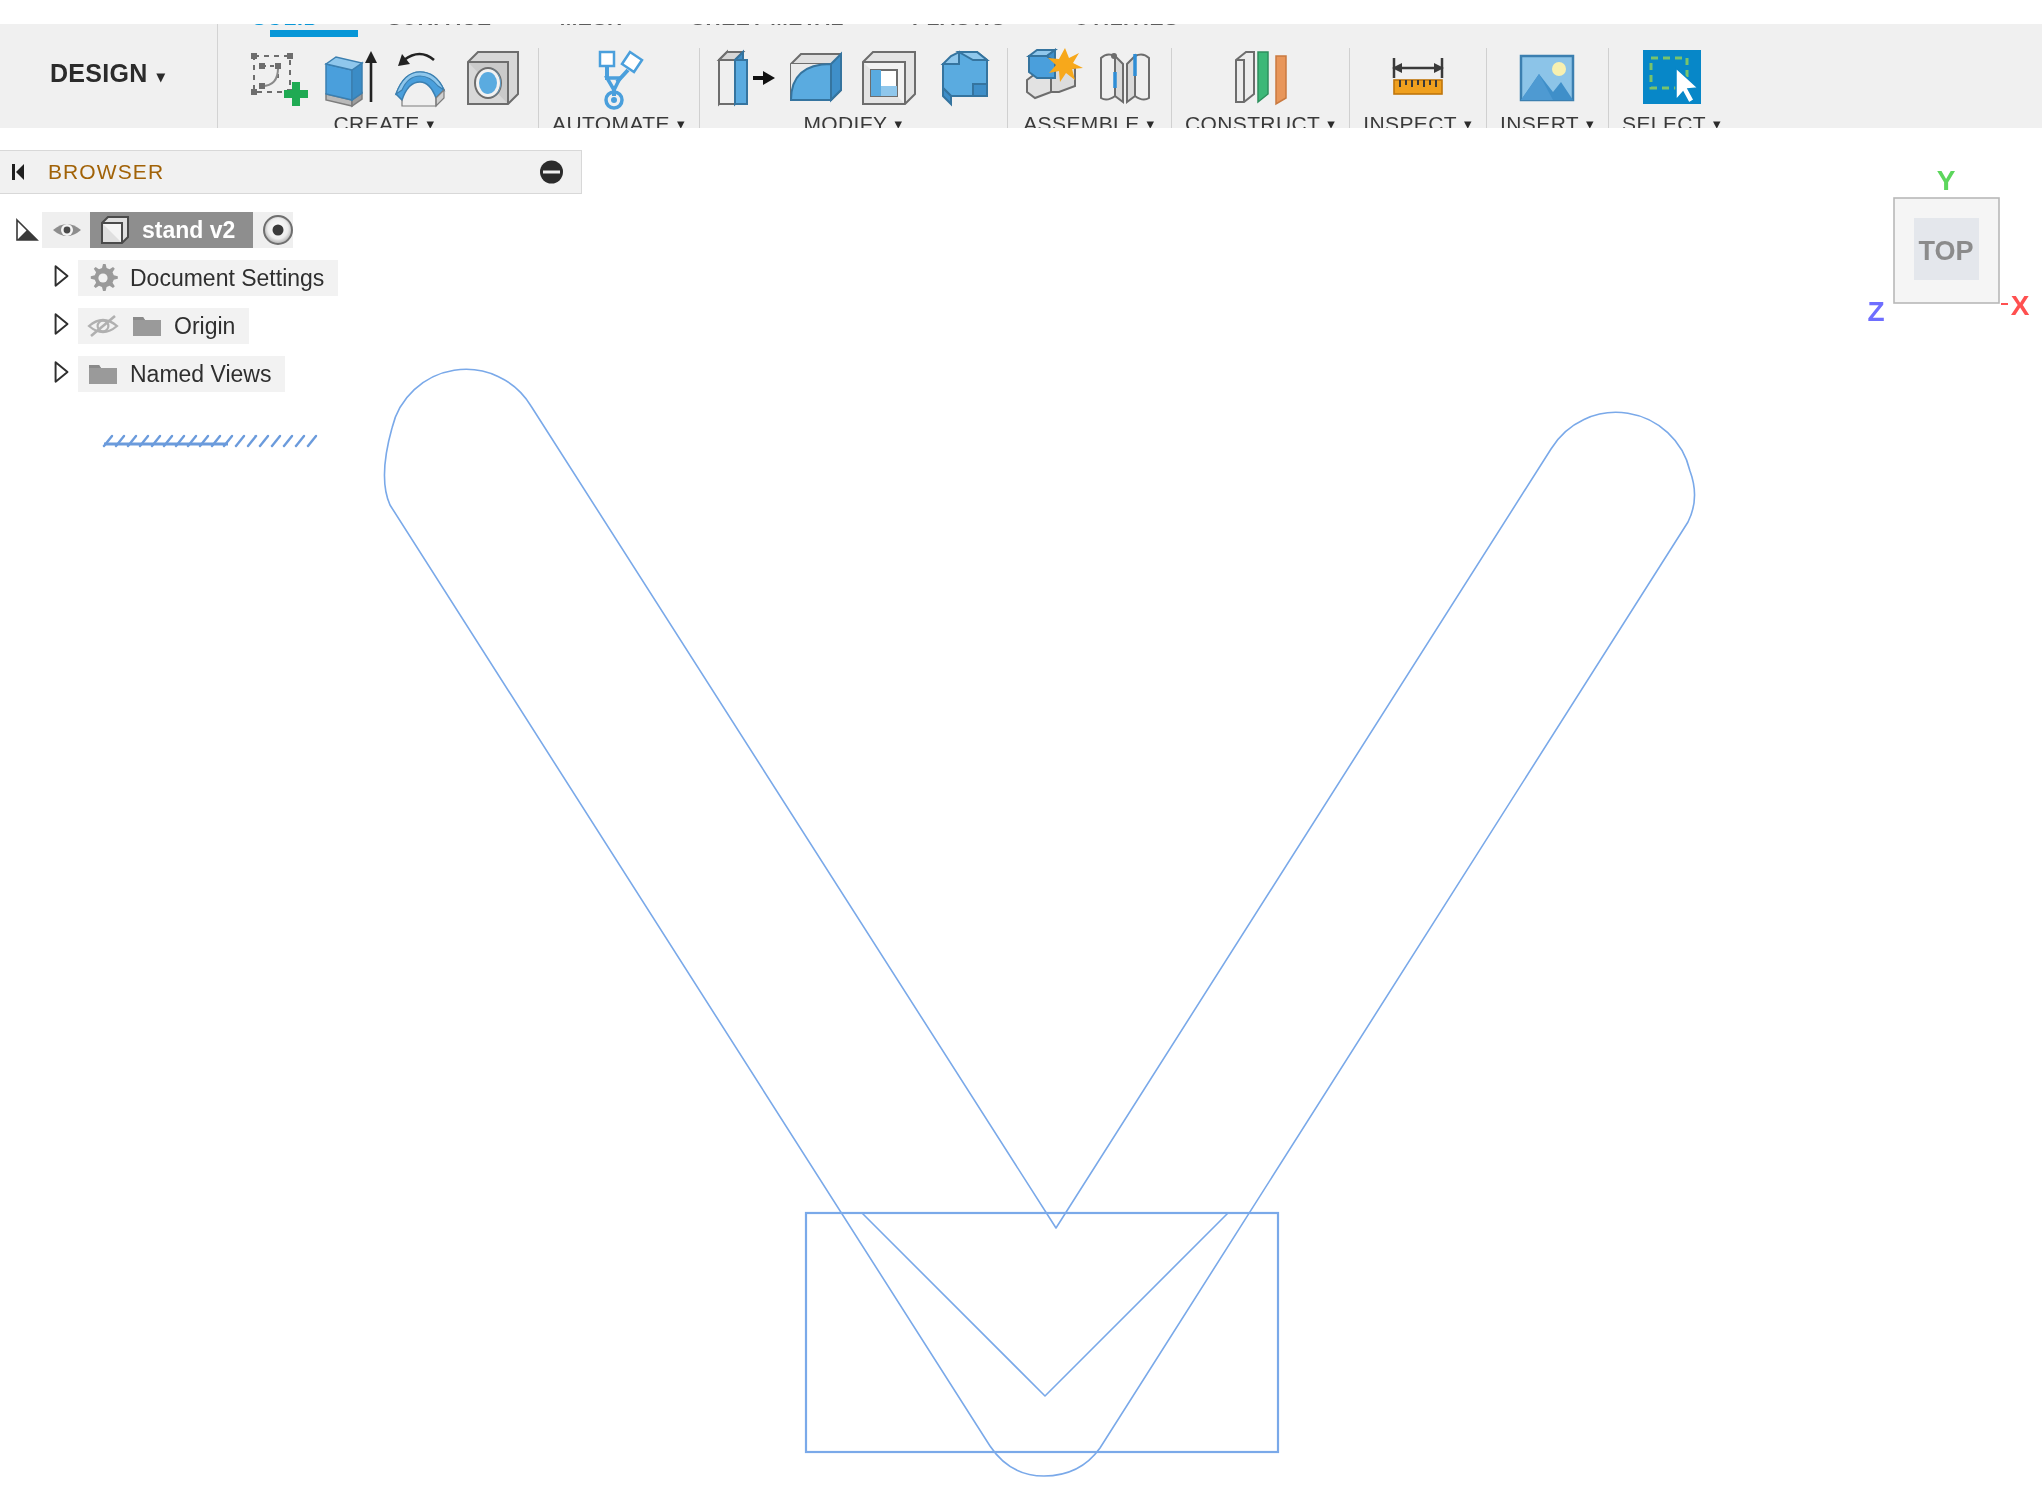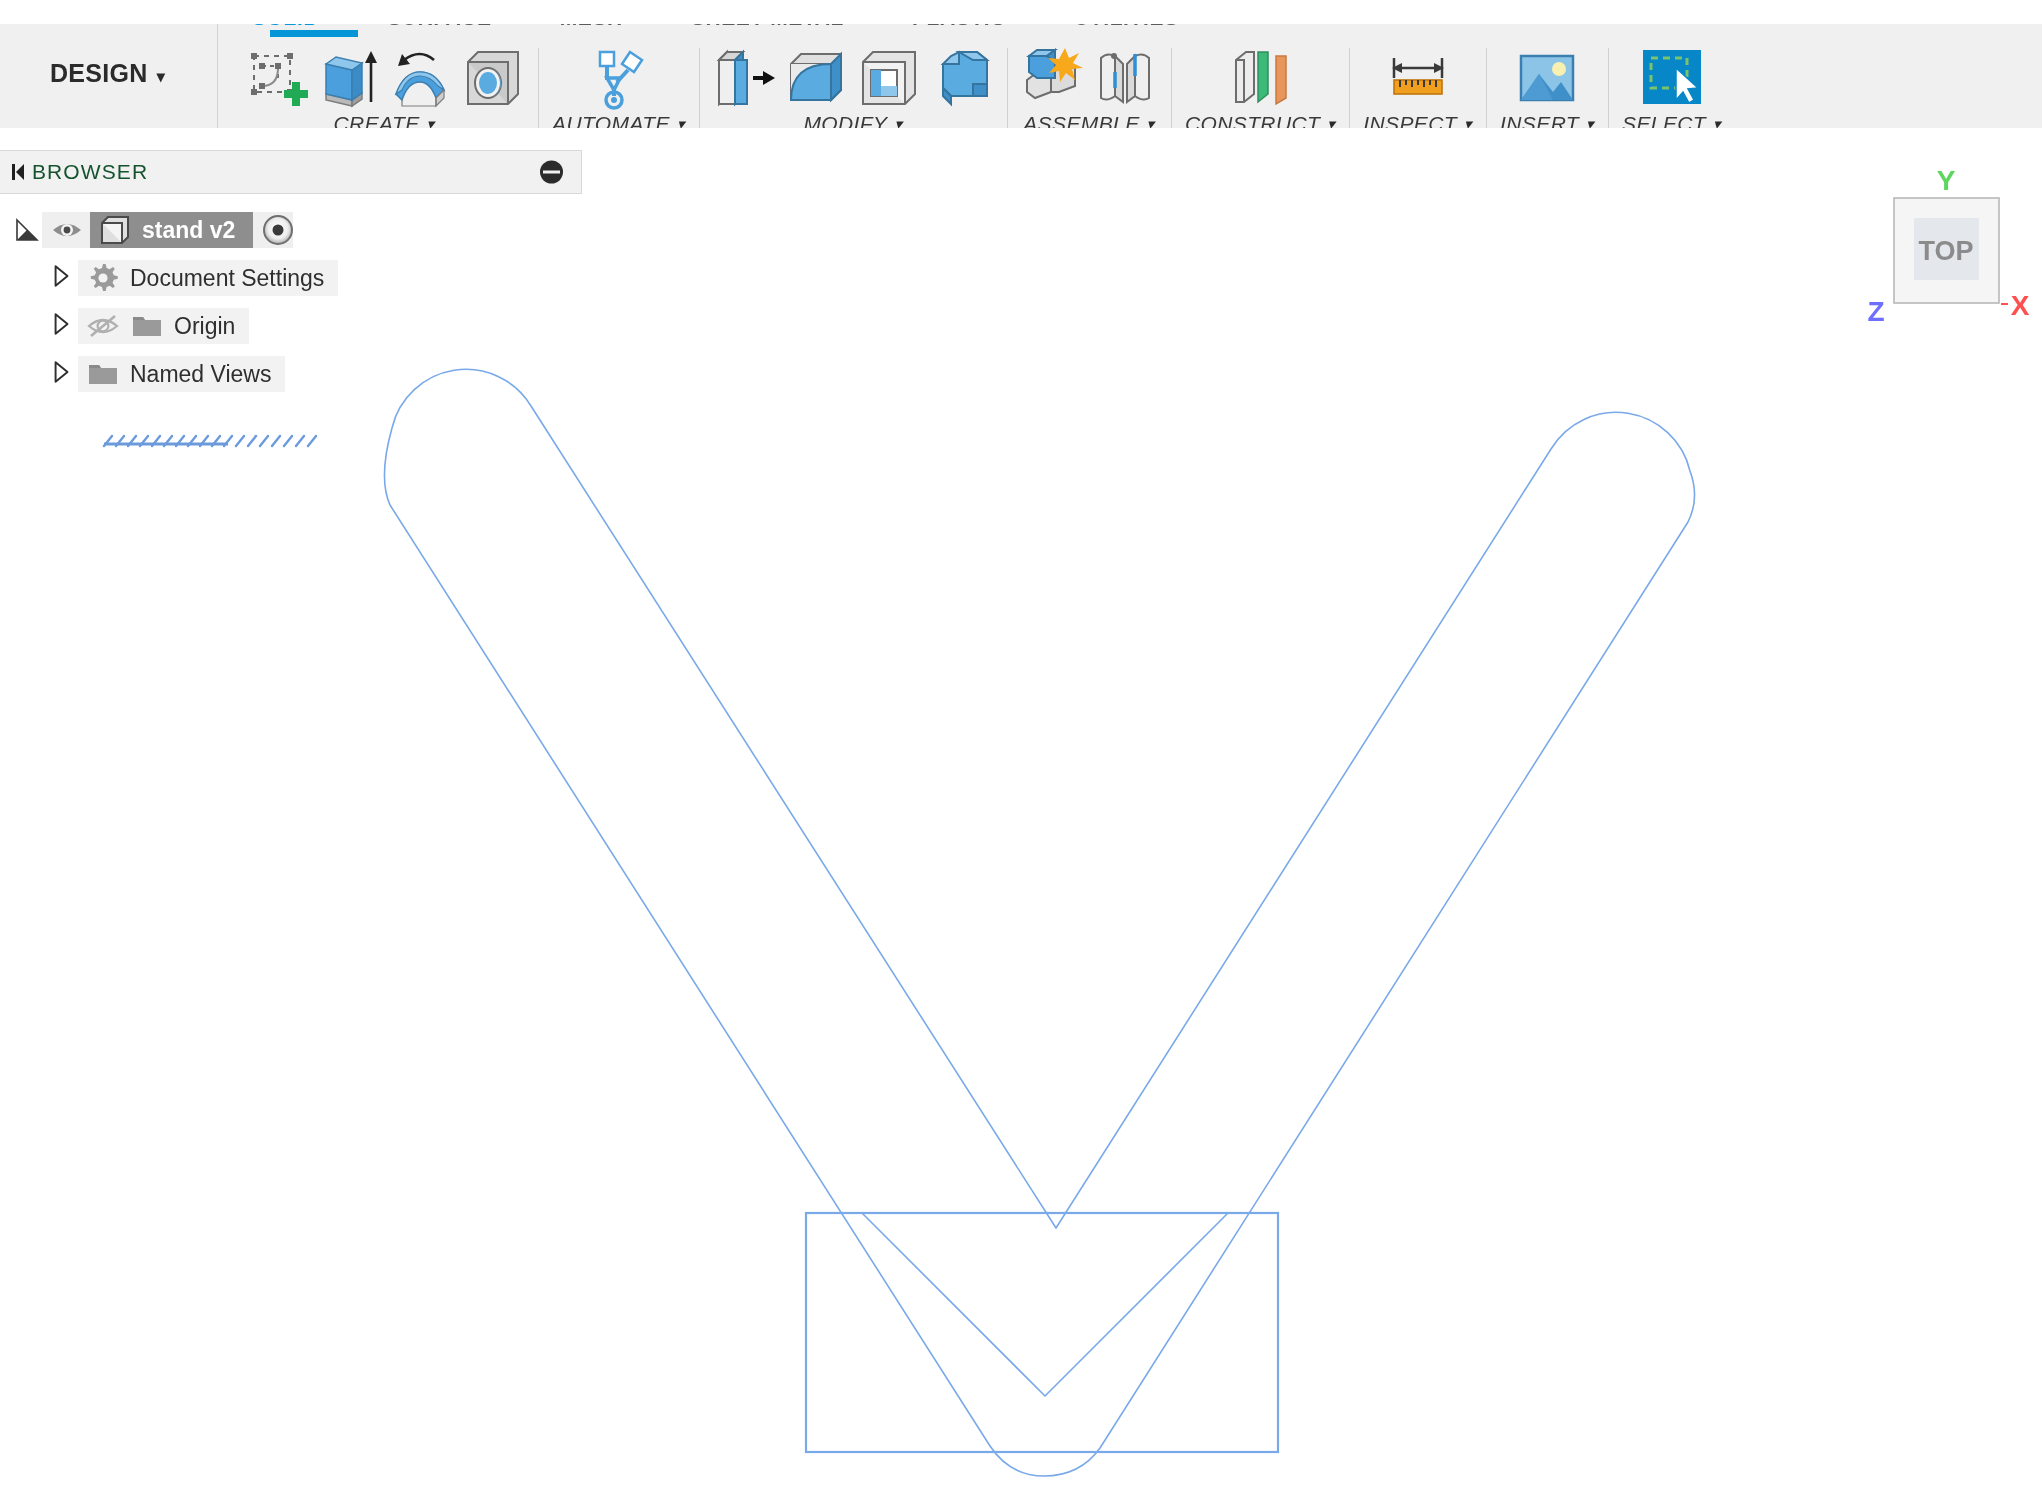--- a/index.html
+++ b/index.html
@@ -43,21 +43,21 @@
     display: flex; align-items: center; justify-content: center;
   }
   .design-label {
     font-size: 25px; font-weight: 700; color: #2b2b2b; letter-spacing: .3px;
   }
   .caret { display: inline-block; margin-left: 9px; font-size: 16px; color: #2b2b2b; }
 
   
   .panels { position: absolute; left: 230px; top: 0px; height: 128px; display: flex; align-items: stretch; }
   .panel { position: relative; display: flex; flex-direction: column; align-items: center;
-           justify-content: flex-start; padding: 0 14px; font-style: italic; }
+           justify-content: flex-start; padding: 0 14px; }
   .panel + .panel::before {
     content: ""; position: absolute; left: 0; top: 24px; bottom: 22px; width: 1px; background: #d0d0d0;
   }
   .panel-icons { display: flex; align-items: flex-end; gap: 8px; height: 86px; padding-top: 14px; }
   .panel-label {
     font-size: 21px; color: #3a3a3a; letter-spacing: .4px; white-space: nowrap;
     margin-top: 2px; display: flex; align-items: center; gap: 7px;
   }
   .panel-label .caret { margin-left: 0; font-size: 15px; }
   .ic { width: 64px; height: 64px; position: relative; display: block; cursor: pointer; }
@@ -67,21 +67,21 @@
   .browser {
     position: absolute; left: 0; top: 150px; width: 582px;
   }
   .browser-header {
     position: relative; width: 582px; height: 44px;
     background: #f1f1f1; border: 1px solid #d8d8d8; border-left: none;
     display: flex; align-items: center;
   }
   .collapse-arrow { margin-left: 8px; width: 24px; height: 24px; position: relative; cursor: pointer; }
   .browser-title {
-    font-size: 21px; color: #14532d; letter-spacing: 1.1px; 
+    font-size: 21px; color: #a16207; letter-spacing: 1.1px; margin-left: 16px;
   }
   .minimize-btn {
     position: absolute; right: 18px; top: 50%; transform: translateY(-50%);
     width: 23px; height: 23px; border-radius: 50%; background: #2b2b2b; cursor: pointer;
   }
   .minimize-btn::after {
     content: ""; position: absolute; left: 3px; top: 10px; width: 17px; height: 3px; background: #f1f1f1;
   }
 
   .tree { position: absolute; left: 0; top: 44px; width: 582px; padding-top: 12px; }

